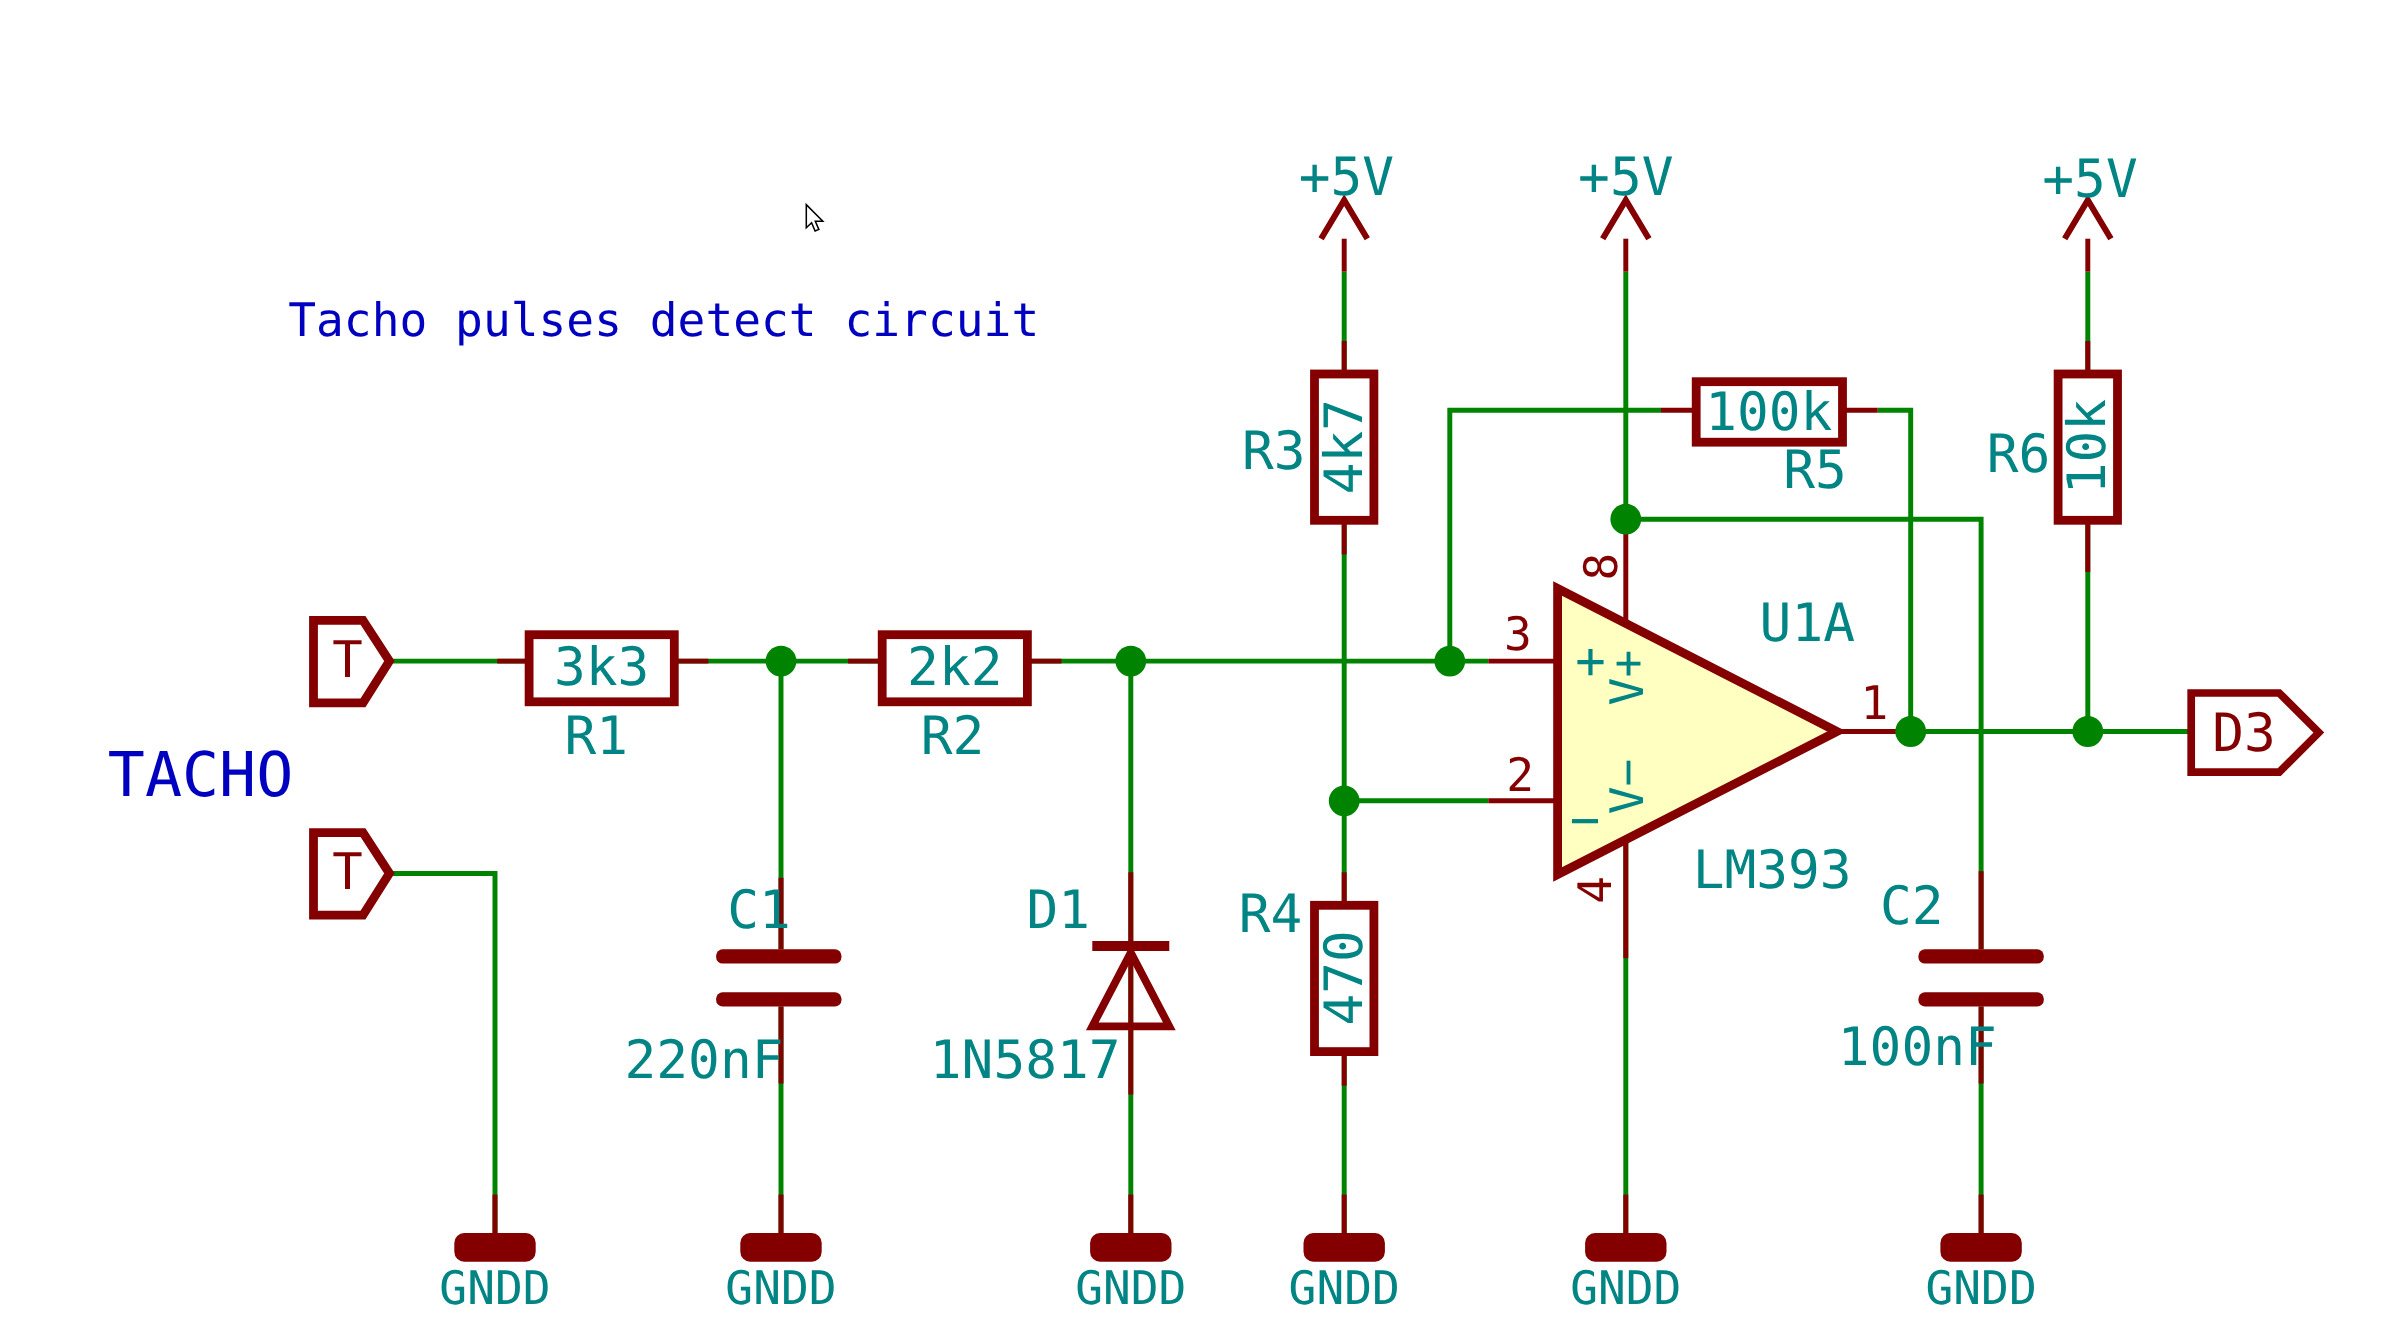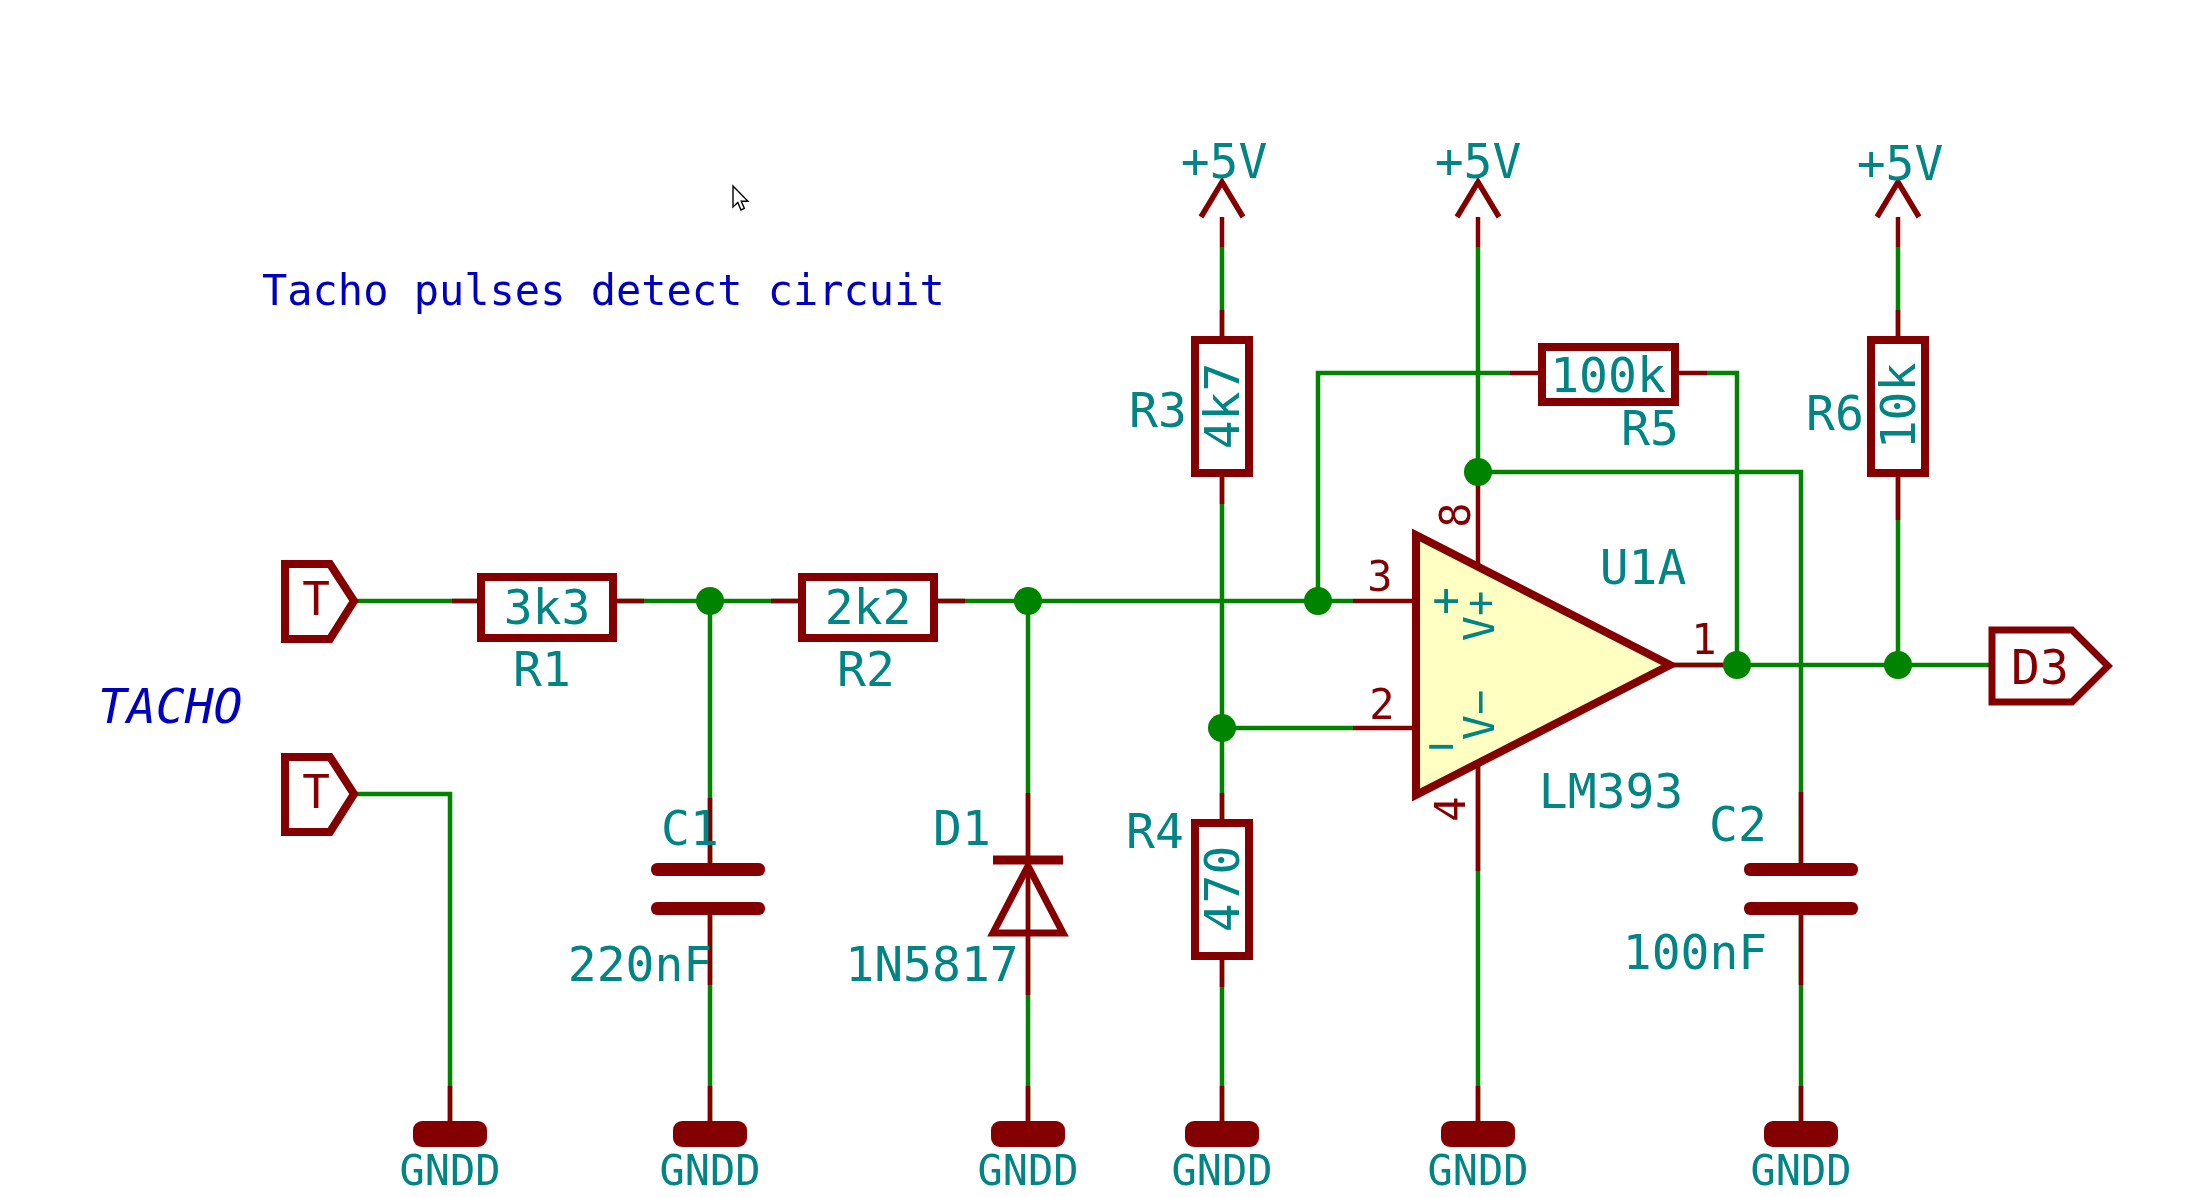--- a/index.html
+++ b/index.html
@@ -8,21 +8,21 @@
   #wiresvg{position:absolute;left:0;top:0;}
   .lbl{position:absolute;transform:translate(-50%,-50%);font-size:48px;color:#008484;
        white-space:nowrap;line-height:1;}
   .la{transform:translate(0,-50%);}            
   .rot{transform:translate(-50%,-50%) rotate(-90deg);}
   .maroon{color:#840000;}
   .blue{color:#0000C0;}
   .s42{font-size:42px;}
   .s46{font-size:46px;}
   .s49{font-size:42px;}
-  .s56{font-size:48px;font-style:italic;}
+  .s56{font-size:56px;}
 </style>
 </head>
 <body>
 
 <div id="canvas">
 
   <svg id="wiresvg" width="2187" height="1197" viewBox="0 0 2187 1197" xmlns="http://www.w3.org/2000/svg">
 
     <g stroke="#008400" stroke-width="4.5" fill="none">
       <path d="M354,601 H1353"></path>
@@ -150,21 +150,21 @@
   <div class="lbl rot" style="left:1222px;top:889px;">470</div>
   <div class="lbl" style="left:1155px;top:831px;">R4</div>
   <div class="lbl" style="left:1608px;top:375px;">100k</div>
   <div class="lbl" style="left:1609px;top:428px;margin-left:41px;">R5</div>
   <div class="lbl rot" style="left:1898px;top:406px;">10k</div>
   <div class="lbl" style="left:1835px;top:413px;">R6</div>
 
   <div class="lbl" style="left:642px;top:828px;margin-left:48px;">C1</div>
   <div class="lbl" style="left:640px;top:964px;">220nF</div>
   <div class="lbl" style="left:1738px;top:824px;">C2</div>
-  <div class="lbl" style="left:1695px;top:952px;text-align:center;">100nF</div>
+  <div class="lbl" style="left:1743px;top:952px;text-align:center;">100nF</div>
   <div class="lbl" style="left:962px;top:828px;">D1</div>
   <div class="lbl" style="left:932px;top:964px;">1N5817</div>
 
   <div class="lbl" style="left:1643px;top:567px;">U1A</div>
   <div class="lbl" style="left:1611px;top:791px;">LM393</div>
   <div class="lbl maroon s42" style="left:1380px;top:577px;">3</div>
   <div class="lbl maroon s42" style="left:1382px;top:705px;">2</div>
   <div class="lbl maroon s42" style="left:1704px;top:640px;">1</div>
   <div class="lbl rot maroon s42" style="left:1456px;top:515px;">8</div>
   <div class="lbl rot maroon s42" style="left:1451px;top:809px;">4</div>

